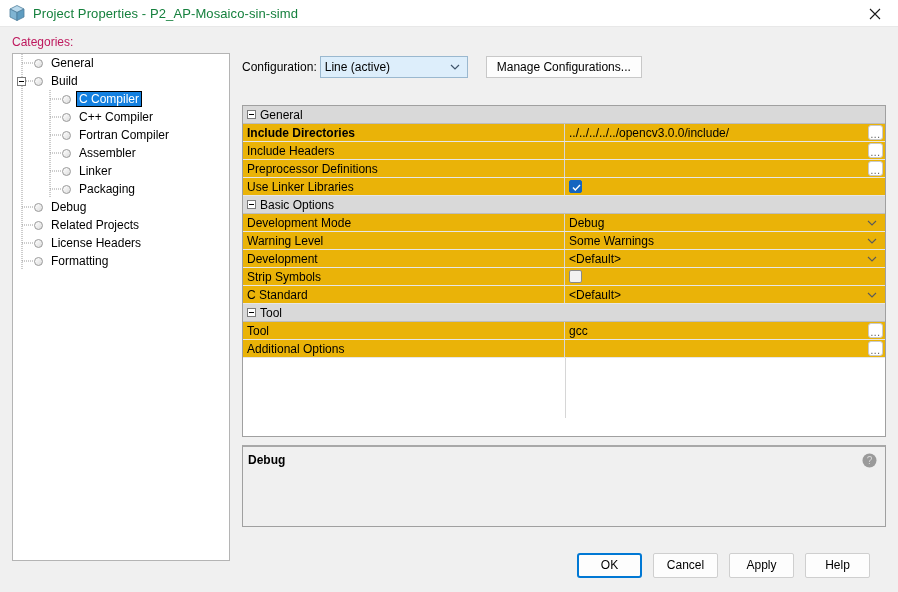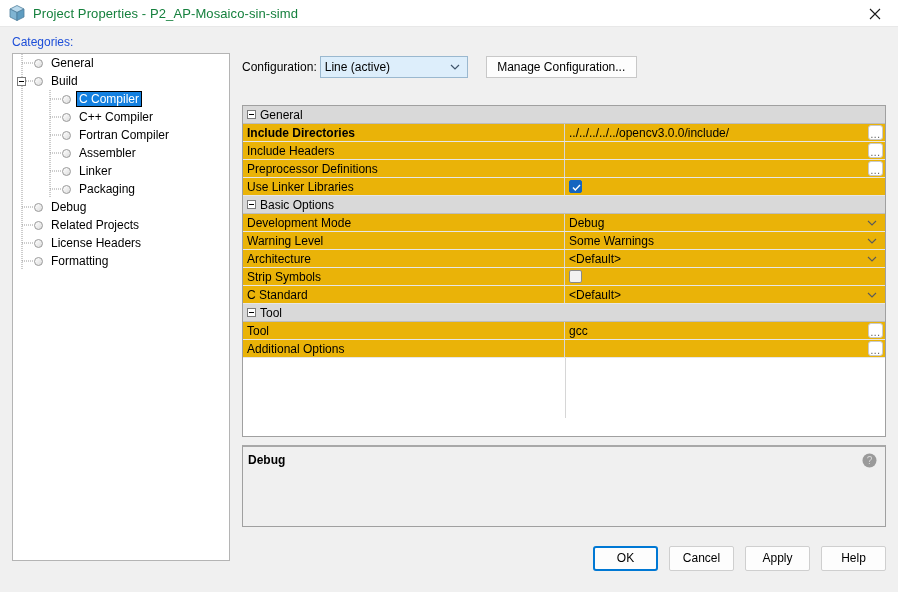--- a/index.html
+++ b/index.html
@@ -37,21 +37,21 @@
     display: flex; align-items: center; justify-content: center;
     cursor: default;
   }
   #close-btn svg { display:block; }
 
   
   #dialog-body { position: relative; height: 565px; }
 
   .categories-label {
     position: absolute; left: 12px; top: 8px;
-    font-size: 12px; color:#1d4ed8;
+    font-size: 12px; color:#be185d;
   }
 
   
   #tree-panel {
     position: absolute;
     left: 12px; top: 26px;
     width: 218px; height: 508px;
     background: #fff;
     border: 1px solid #b4b4b4;
     overflow: hidden;
@@ -210,24 +210,24 @@
     font-weight: bold; font-size: 12px;
   }
   #help-circle {
     position: absolute; right: 8px; top: 6px;
     width: 15px; height: 15px;
   }
 
   
   #footer {
     position: absolute;
-    left: 0; right: 0; bottom: 12px;
+    left: 0; right: 0; bottom: 5px;
     height: 44px;
     display: flex; align-items: center; justify-content: flex-end;
-    padding-right: 12px;
+    padding-right: 28px;
     gap: 11px;
   }
   .fbtn {
     width: 65px; height: 25px;
     background: #fdfdfd;
     border: 1px solid #cfcfcf;
     border-radius: 2px;
     display: flex; align-items: center; justify-content: center;
     font-size: 12px;
   }
@@ -392,21 +392,21 @@
 
     <div id="config-row">
       <span id="config-label">Configuration:</span>
       <div id="config-select">
         <span>Line (active)</span>
         <svg class="chev" width="10" height="7" viewBox="0 0 10 7">
           <path d="M1 1 L5 5 L9 1" stroke="#40556b" stroke-width="1.2" fill="none"></path>
         </svg>
       </div>
       <div id="manage-btn">
-        <span>Manage Configuration...</span>
+        <span>Manage Configurations...</span>
       </div>
     </div>
 
     <div id="grid-wrap">
       <div id="grid-inner">
           <div class="grow section">
             <span class="exp-box"></span>
             <span>General</span>
           </div>
           <div class="grow">
@@ -456,21 +456,21 @@
           <div class="grow">
             <div class="gname">Warning Level</div>
             <div class="gval">
               <span>Some Warnings</span>
               <svg class="chev" width="10" height="7" viewBox="0 0 10 7">
                 <path d="M1 1 L5 5 L9 1" stroke="#5a5a5a" stroke-width="1.1" fill="none"></path>
               </svg>
             </div>
           </div>
           <div class="grow">
-            <div class="gname">Architecture</div>
+            <div class="gname">Development</div>
             <div class="gval">
               <span>&lt;Default&gt;</span>
               <svg class="chev" width="10" height="7" viewBox="0 0 10 7">
                 <path d="M1 1 L5 5 L9 1" stroke="#5a5a5a" stroke-width="1.1" fill="none"></path>
               </svg>
             </div>
           </div>
           <div class="grow">
             <div class="gname">Strip Symbols</div>
             <div class="gval">

